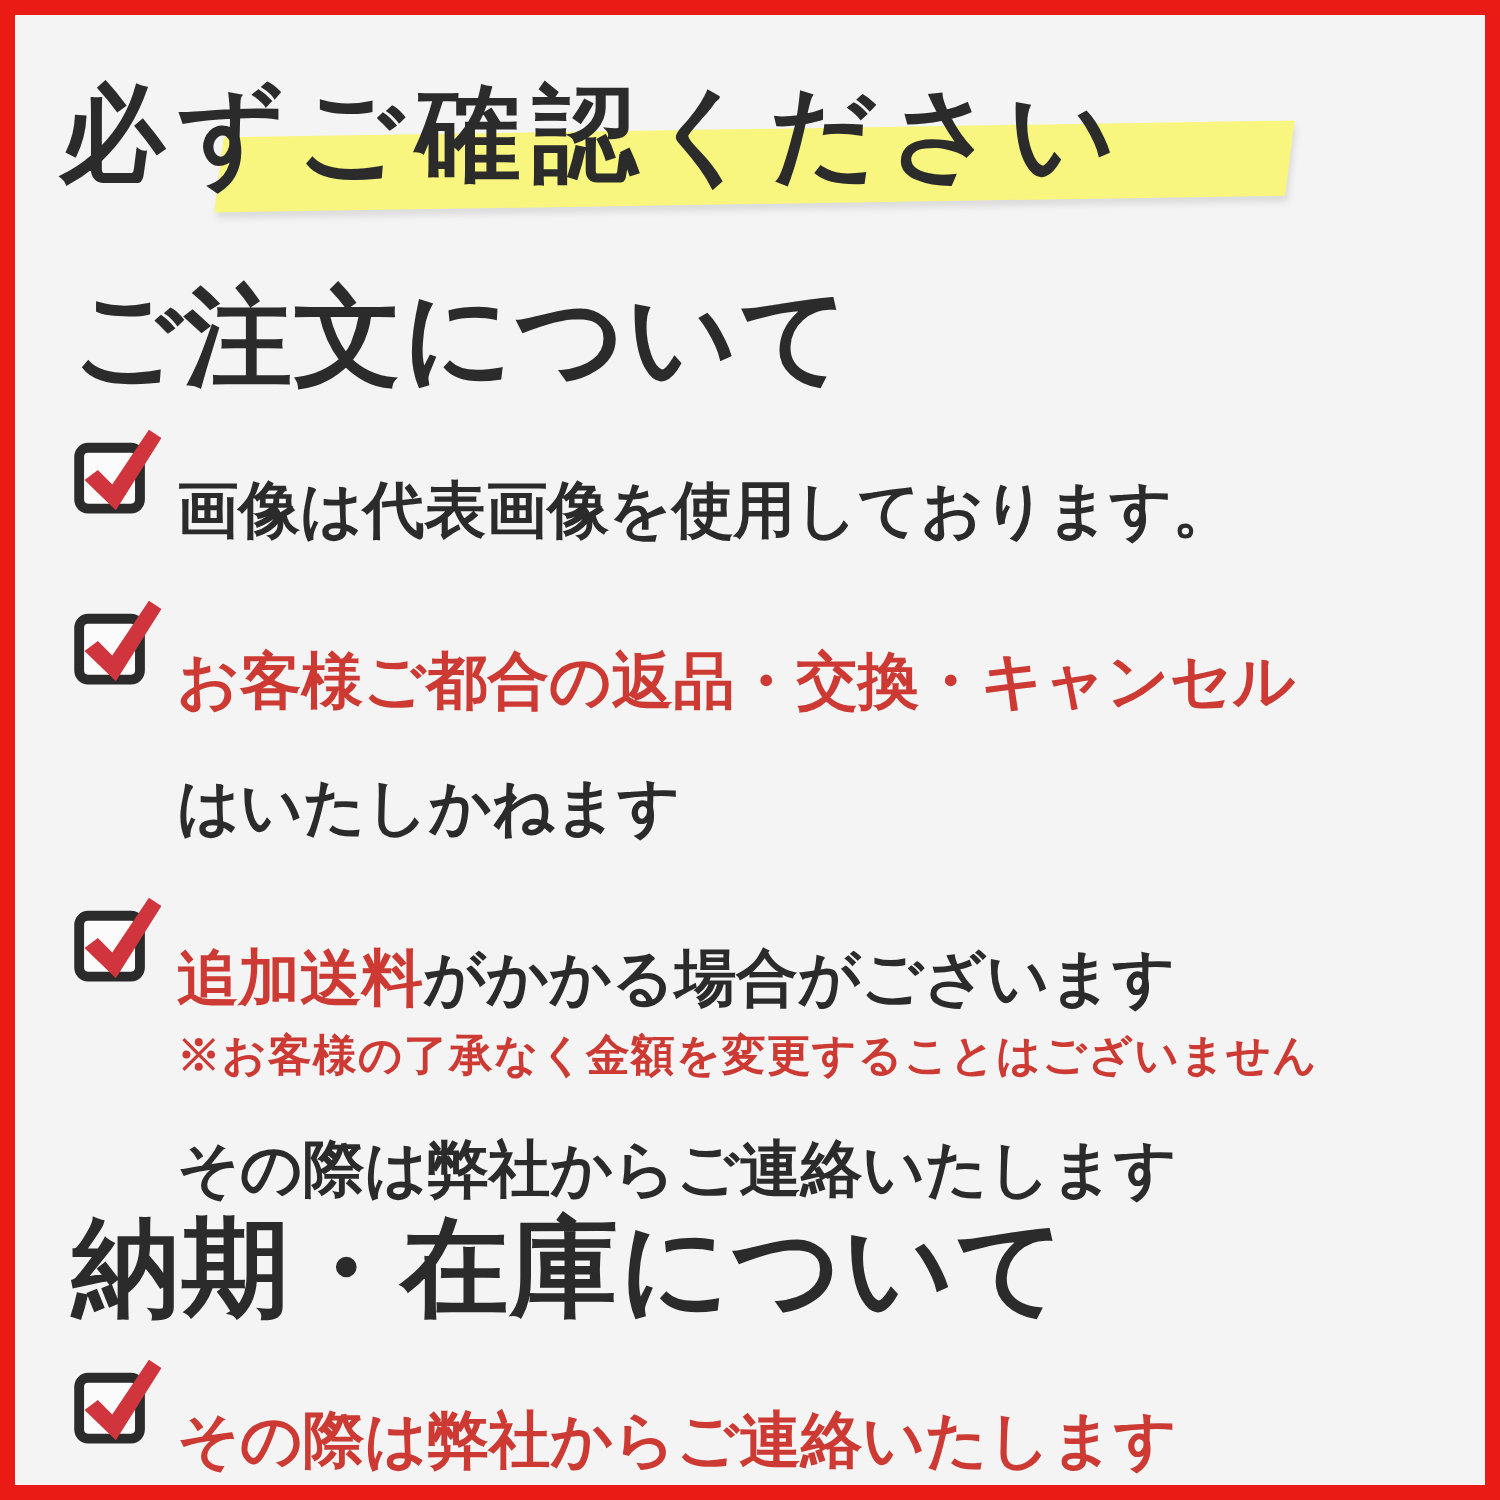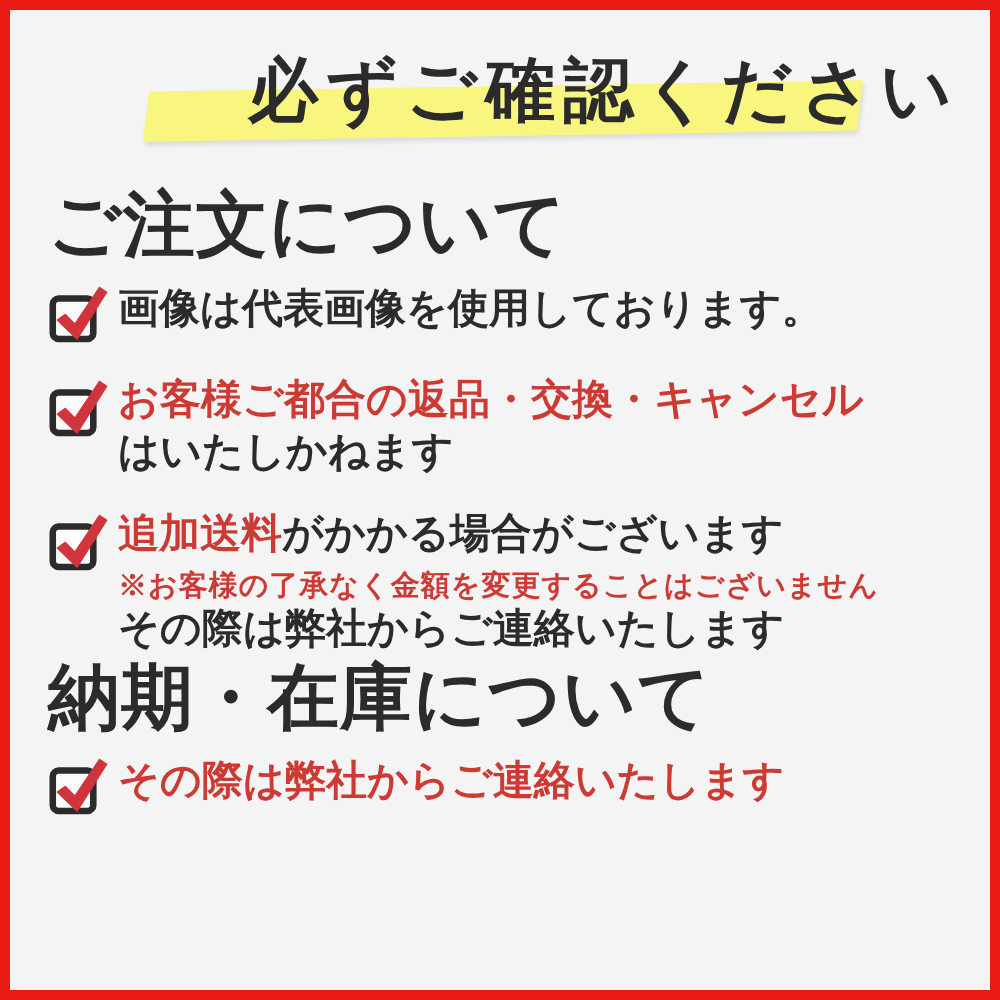--- a/index.html
+++ b/index.html
@@ -16,40 +16,40 @@
   }
   
   .title-block{position:relative;margin-top:28px;height:112px;}
   .title-highlight{
     position:absolute;left:106px;top:48px;width:714px;height:50px;
     background:var(--yellow,#f8f67e);
     transform:rotate(-0.9deg) skewX(-8deg);
     box-shadow:2px 4px 5px rgba(0,0,0,0.10);
   }
   .title-text{
-    position:relative;margin:0;text-align:right;
+    position:relative;margin:0;text-align:left;
     font-size:70px;font-weight:700;letter-spacing:8px;
     line-height:105px;white-space:nowrap;
   }
   
   .section-heading{
     margin:0 0 0 8px;font-size:72px;font-weight:700;
     letter-spacing:1px;line-height:1.05;white-space:nowrap;
   }
   .section:nth-child(1) .section-heading{margin-top:38px;}
   .section:nth-child(2) .section-heading{margin-top:4px;}
   
   .item{display:flex;align-items:flex-start;margin-left:8px;margin-top:18px;}
-  .item + .item{margin-top:30px;font-family:Liberation Mono, monospace;}
+  .item + .item{margin-top:30px;}
   .checkbox{width:62px;height:64px;flex:0 0 62px;margin-right:8px;display:block;}
   .checkbox svg{display:block;width:62px;height:64px;overflow:visible;}
   .cb-box{fill:#fbfbfb;stroke:var(--dark,#2b2b2b);stroke-width:11;}
   .cb-check{fill:var(--check-red,#d0353e);}
   .item-lines{font-size:41px;line-height:52px;font-weight:700;white-space:nowrap;}
-  .line{display:block;}
+  .line{display:block;margin-top:32px;}
   .line.small{font-size:29px;line-height:34px;margin-top:9px;letter-spacing:1px;}
   .seg-dark{color:var(--dark,#2b2b2b);}
   .seg-red{color:var(--red,#cc3a33);}
 </style>
 </head>
 <body>
 
 <div class="frame" style="--bg: #f4f4f5; --border-red: #ea1a15; --dark: #2b2b2b; --red: #cc3a33; --check-red: #d0353e; --yellow: #f8f67e;">
   <header class="title-block">
     <div class="title-highlight"></div>

